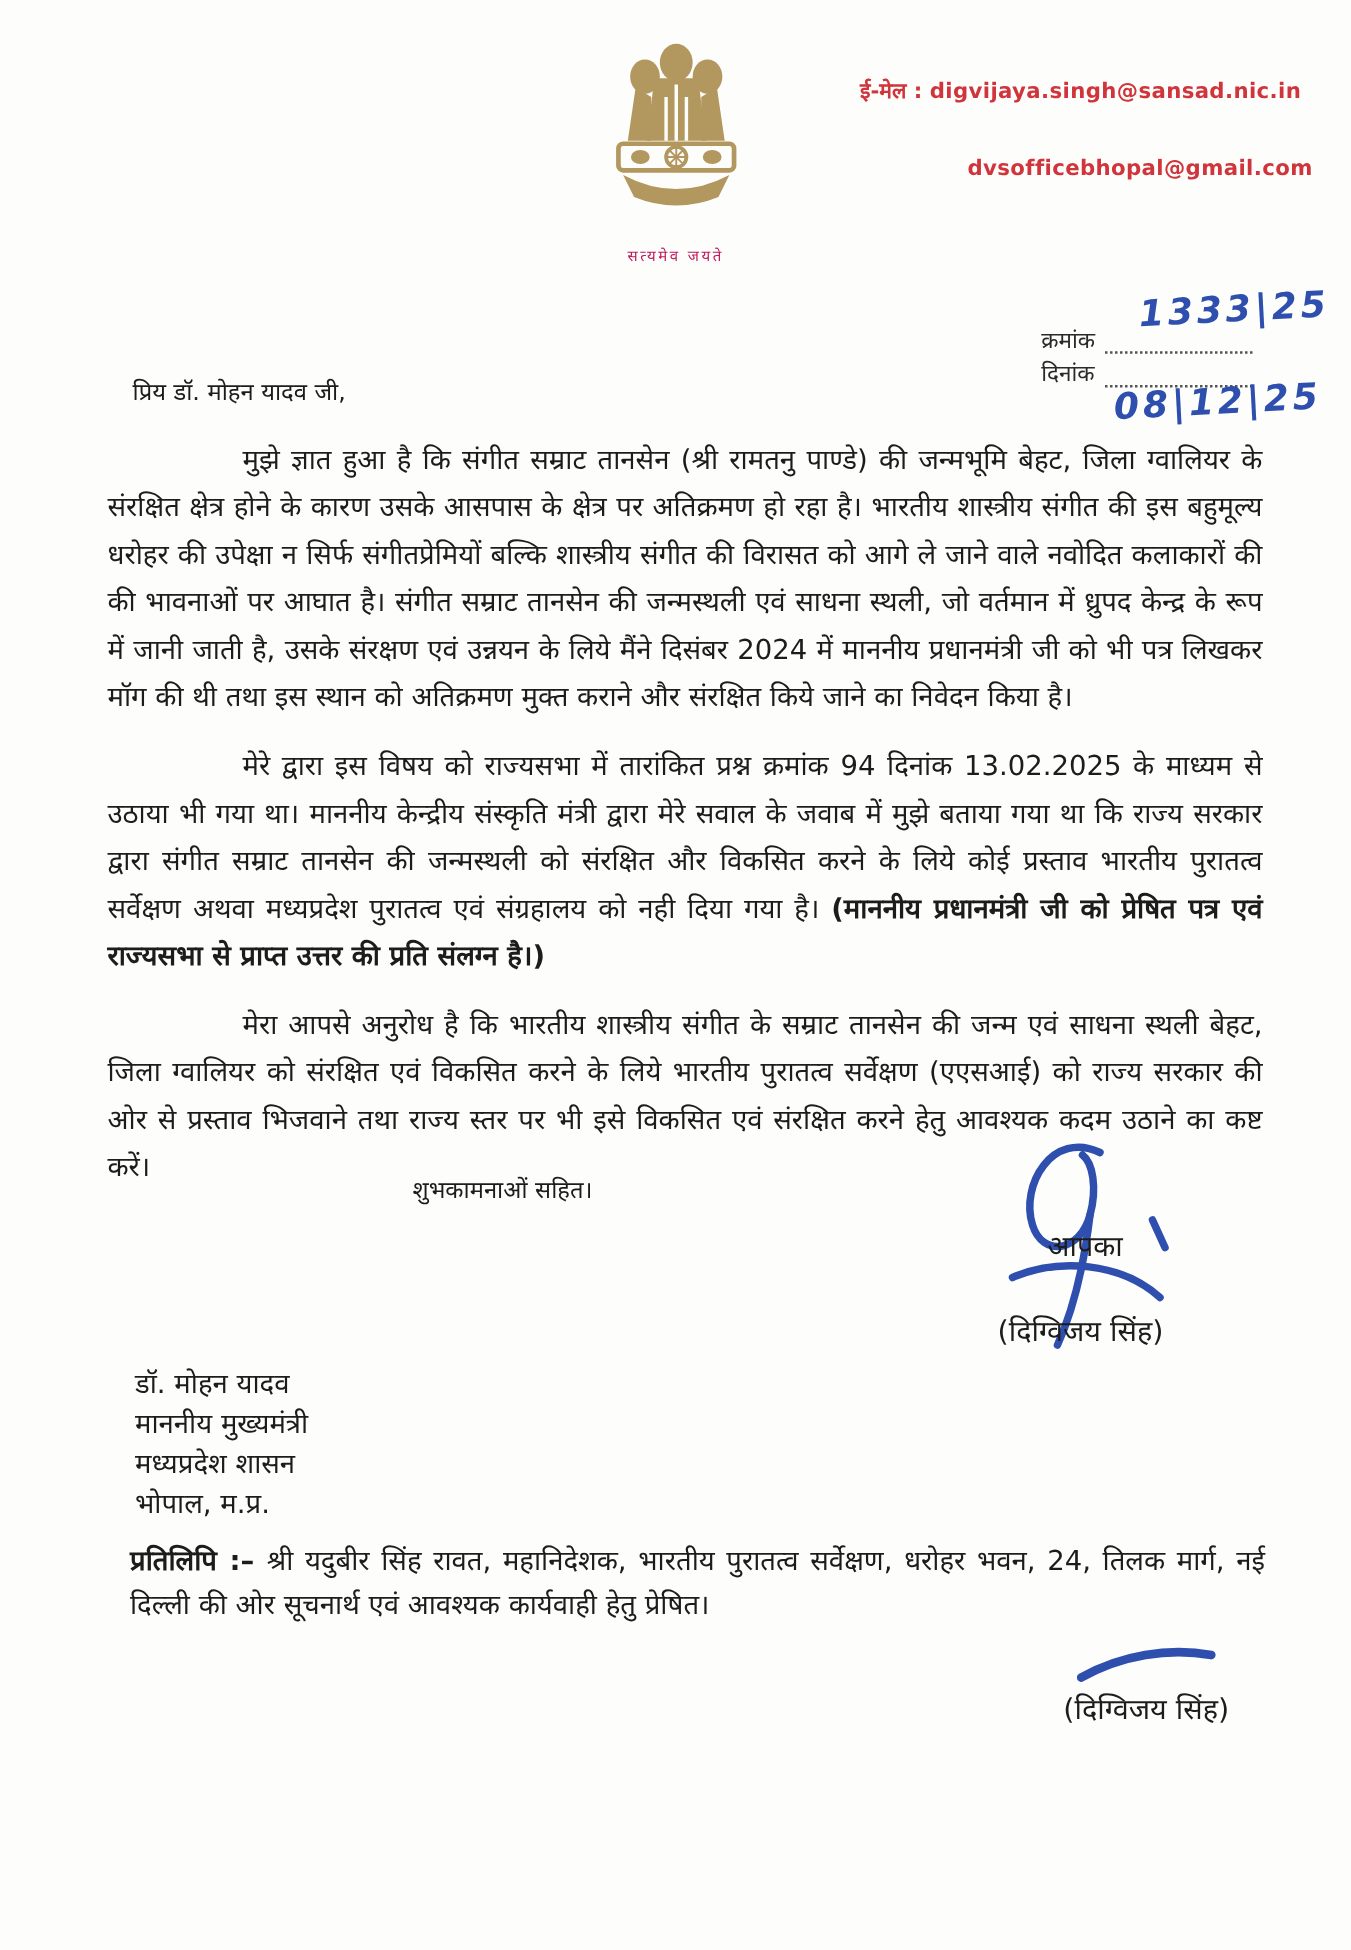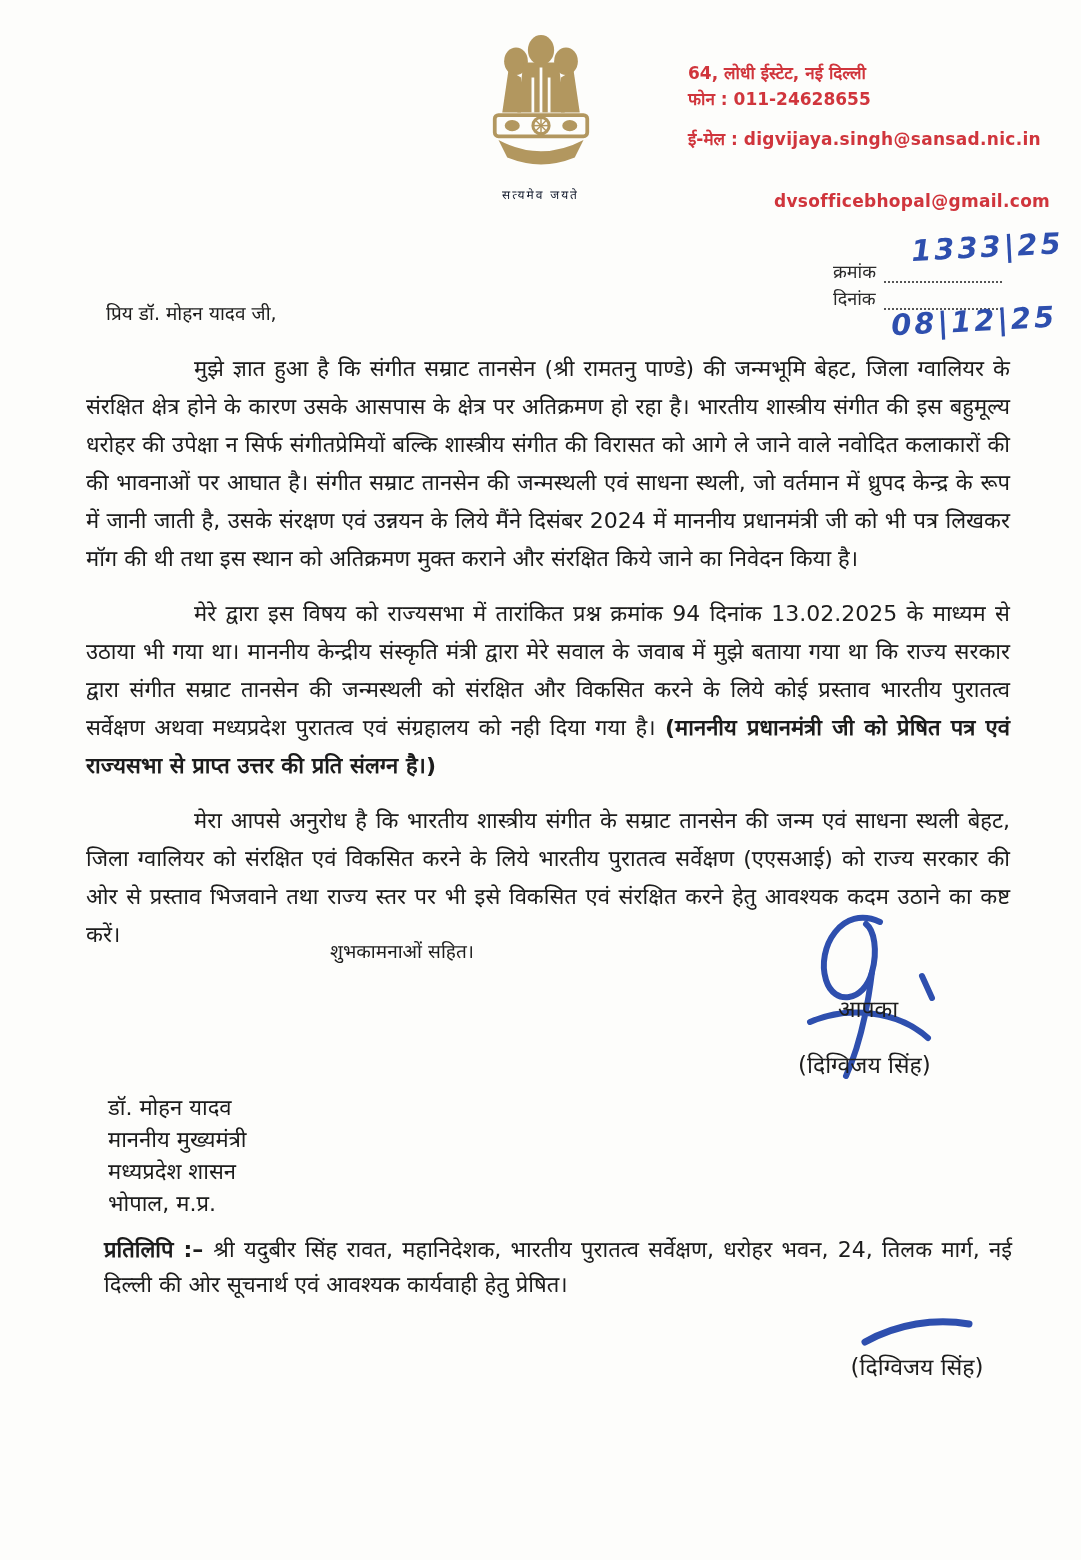--- a/index.html
+++ b/index.html
@@ -4,21 +4,21 @@
 <style>
   html,body{margin:0;padding:0;}
   body{font-family:"DejaVu Sans", sans-serif; background:#e8e8e8;}
   .page{position:relative; width:1081px; height:1560px; margin:0 auto; background:#fdfdfb; color:#1c1c1c; overflow:hidden;}
 
   
   .lh-left{position:absolute; top:48px; left:66px; color:#d0353c;}
   .lh-name{font-size:31px; font-weight:bold; letter-spacing:1px;}
   .lh-desig{font-size:19px; font-weight:bold; margin-top:10px;}
   .lh-center{position:absolute; top:30px; left:50%; transform:translateX(-50%); width:150px; text-align:center;}
-  .emblem-caption{font-size:12px; color:#0f172a; letter-spacing:2px; margin-top:2px;}
+  .emblem-caption{font-size:12px; color:#be185d; letter-spacing:2px; margin-top:12px;}
   .lh-right{position:absolute; top:46px; left:688px; width:360px; color:#d0353c; font-weight:bold; font-size:17px; line-height:1.5;}
   .lh-group{margin-bottom:15px;}
   .email-indent{padding-left:86px;margin-top:36px;}
   .email-latin{letter-spacing:0.3px;}
 
   
   .ref-block{position:absolute; top:256px; left:833px; font-size:18px; color:#2a2a2a;}
   .ref-row{display:flex; align-items:flex-end; gap:8px; height:27px;text-align:center;}
   .dotline{display:inline-block; width:118px; height:15px; border-bottom:2px dotted #555;}
   .hw{position:absolute; color:#2e4fae; font-style:italic; font-weight:bold; font-size:29px; letter-spacing:3px; transform:rotate(-3deg); white-space:nowrap;}
@@ -28,21 +28,21 @@
   
   .salutation{position:absolute; top:300px; left:106px; font-size:19px;}
   .letter-body{position:absolute; top:350px; left:86px; width:924px; font-size:22px; line-height:38px; text-align:justify;}
   .letter-body p{margin:0 0 17px 0; text-indent:108px;}
   .letter-body .bold-seg{font-weight:bold;}
   .closing{position:absolute; top:938px; left:330px; font-size:19px;}
 
   
   .sign-block{position:absolute; top:910px; left:780px; width:270px; height:190px;}
   .sign-svg{position:absolute; top:0; left:22px;}
-  .yours{position:absolute; top:82px; left:58px; font-size:23px;}
+  .yours{position:absolute; top:70px; left:58px; font-size:23px;}
   .sign-name{position:absolute; top:138px; left:18px; font-size:23px;}
 
   
   .recipient{position:absolute; top:1092px; left:108px; font-size:22px; line-height:32px;}
   .recipient .r-name{font-weight:normal;}
 
   
   .copy-block{position:absolute; top:1232px; left:104px; width:908px; font-size:22px; line-height:35px; text-align:justify;}
   .copy-label{font-weight:bold;}
   .copy-sign{position:absolute; top:1312px; left:792px; width:250px; text-align:center;}
@@ -79,24 +79,20 @@
       </g>
       <ellipse cx="27" cy="76.5" rx="6" ry="4.5" fill="#b2975f"></ellipse>
       <ellipse cx="73" cy="76.5" rx="6" ry="4.5" fill="#b2975f"></ellipse>
       <path d="M16 88 q34 18 68 0 l-7 14 q-27 11 -54 0 z" fill="#b2975f"></path>
     </svg>
     <div class="emblem-caption">सत्यमेव जयते</div>
   </div>
 
   <div class="lh-right">
     <div class="lh-group">
-    </div>
-    <div class="lh-group">
-      <div>64, लोधी ईस्टेट, नई दिल्ली</div>
-      <div>फोन : 011-24628655</div>
     </div>
     <div class="lh-group">
       <div>
         <span>ई-मेल :</span>
         <span class="email-latin">digvijaya.singh@sansad.nic.in</span>
       </div>
       <div class="email-indent email-latin">dvsofficebhopal@gmail.com</div>
     </div>
   </div>
 

